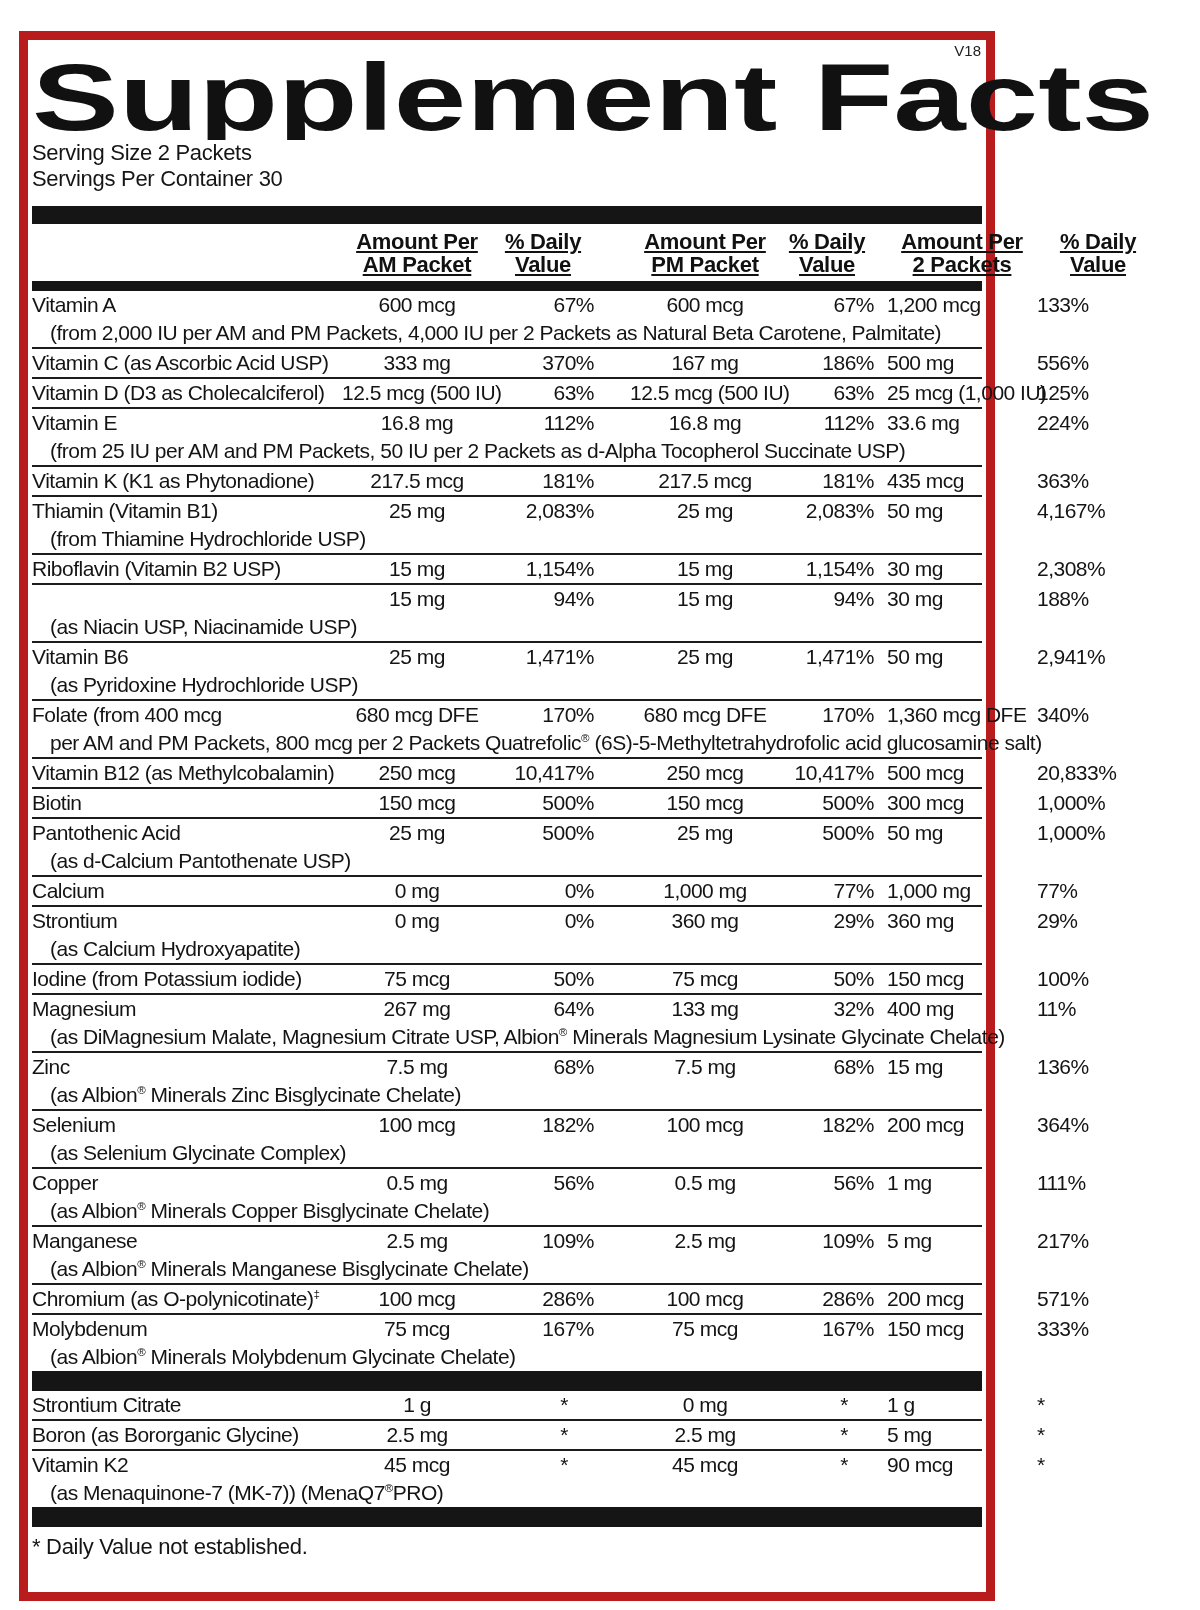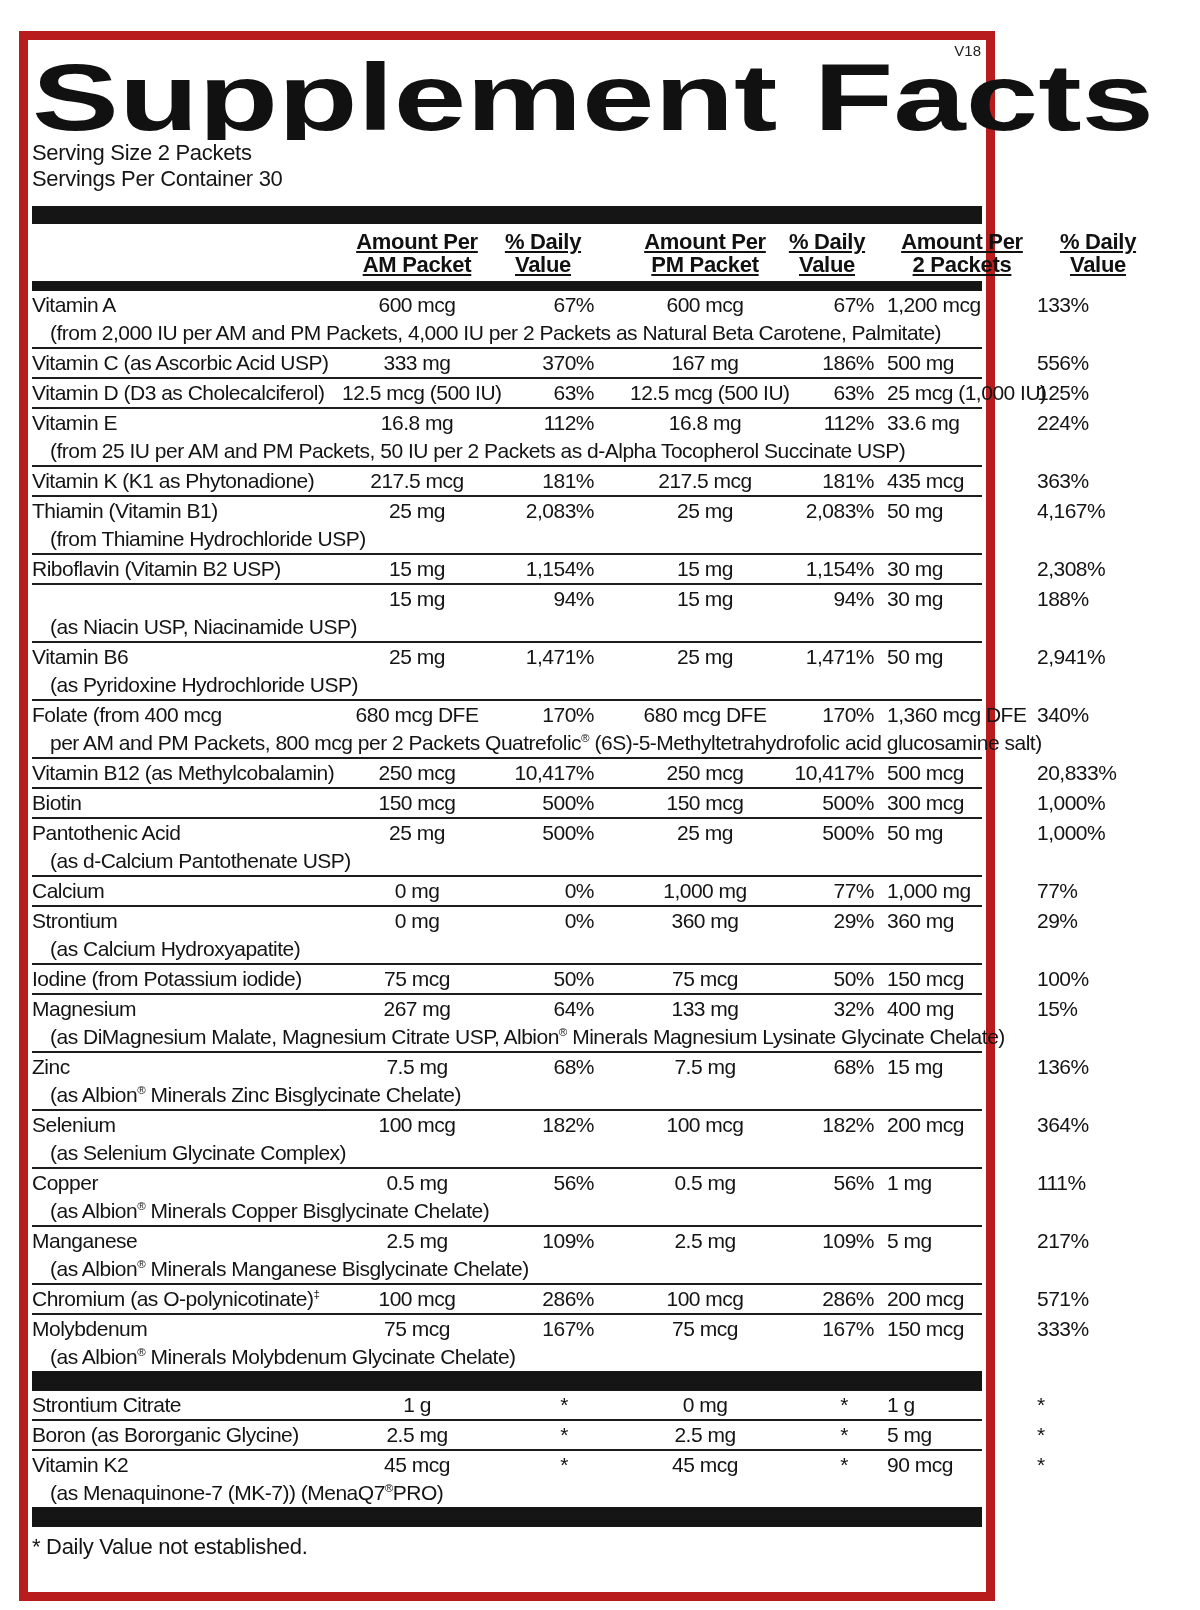--- a/index.html
+++ b/index.html
@@ -247,21 +247,21 @@
         <div class="c-2p">150 mcg</div>
         <div class="c-2pdv">100%</div>
       </div>
       <div class="row">
         <div class="c-name">Magnesium</div>
         <div class="c-am">267 mg</div>
         <div class="c-amdv">64%</div>
         <div class="c-pm">133 mg</div>
         <div class="c-pmdv">32%</div>
         <div class="c-2p">400 mg</div>
-        <div class="c-2pdv">15%</div>
+        <div class="c-2pdv">11%</div>
         <div class="sub">(as DiMagnesium Malate, Magnesium Citrate USP, Albion<sup>®</sup> Minerals Magnesium Lysinate Glycinate Chelate)</div>
       </div>
       <div class="row">
         <div class="c-name">Zinc</div>
         <div class="c-am">7.5 mg</div>
         <div class="c-amdv">68%</div>
         <div class="c-pm">7.5 mg</div>
         <div class="c-pmdv">68%</div>
         <div class="c-2p">15 mg</div>
         <div class="c-2pdv">136%</div>

